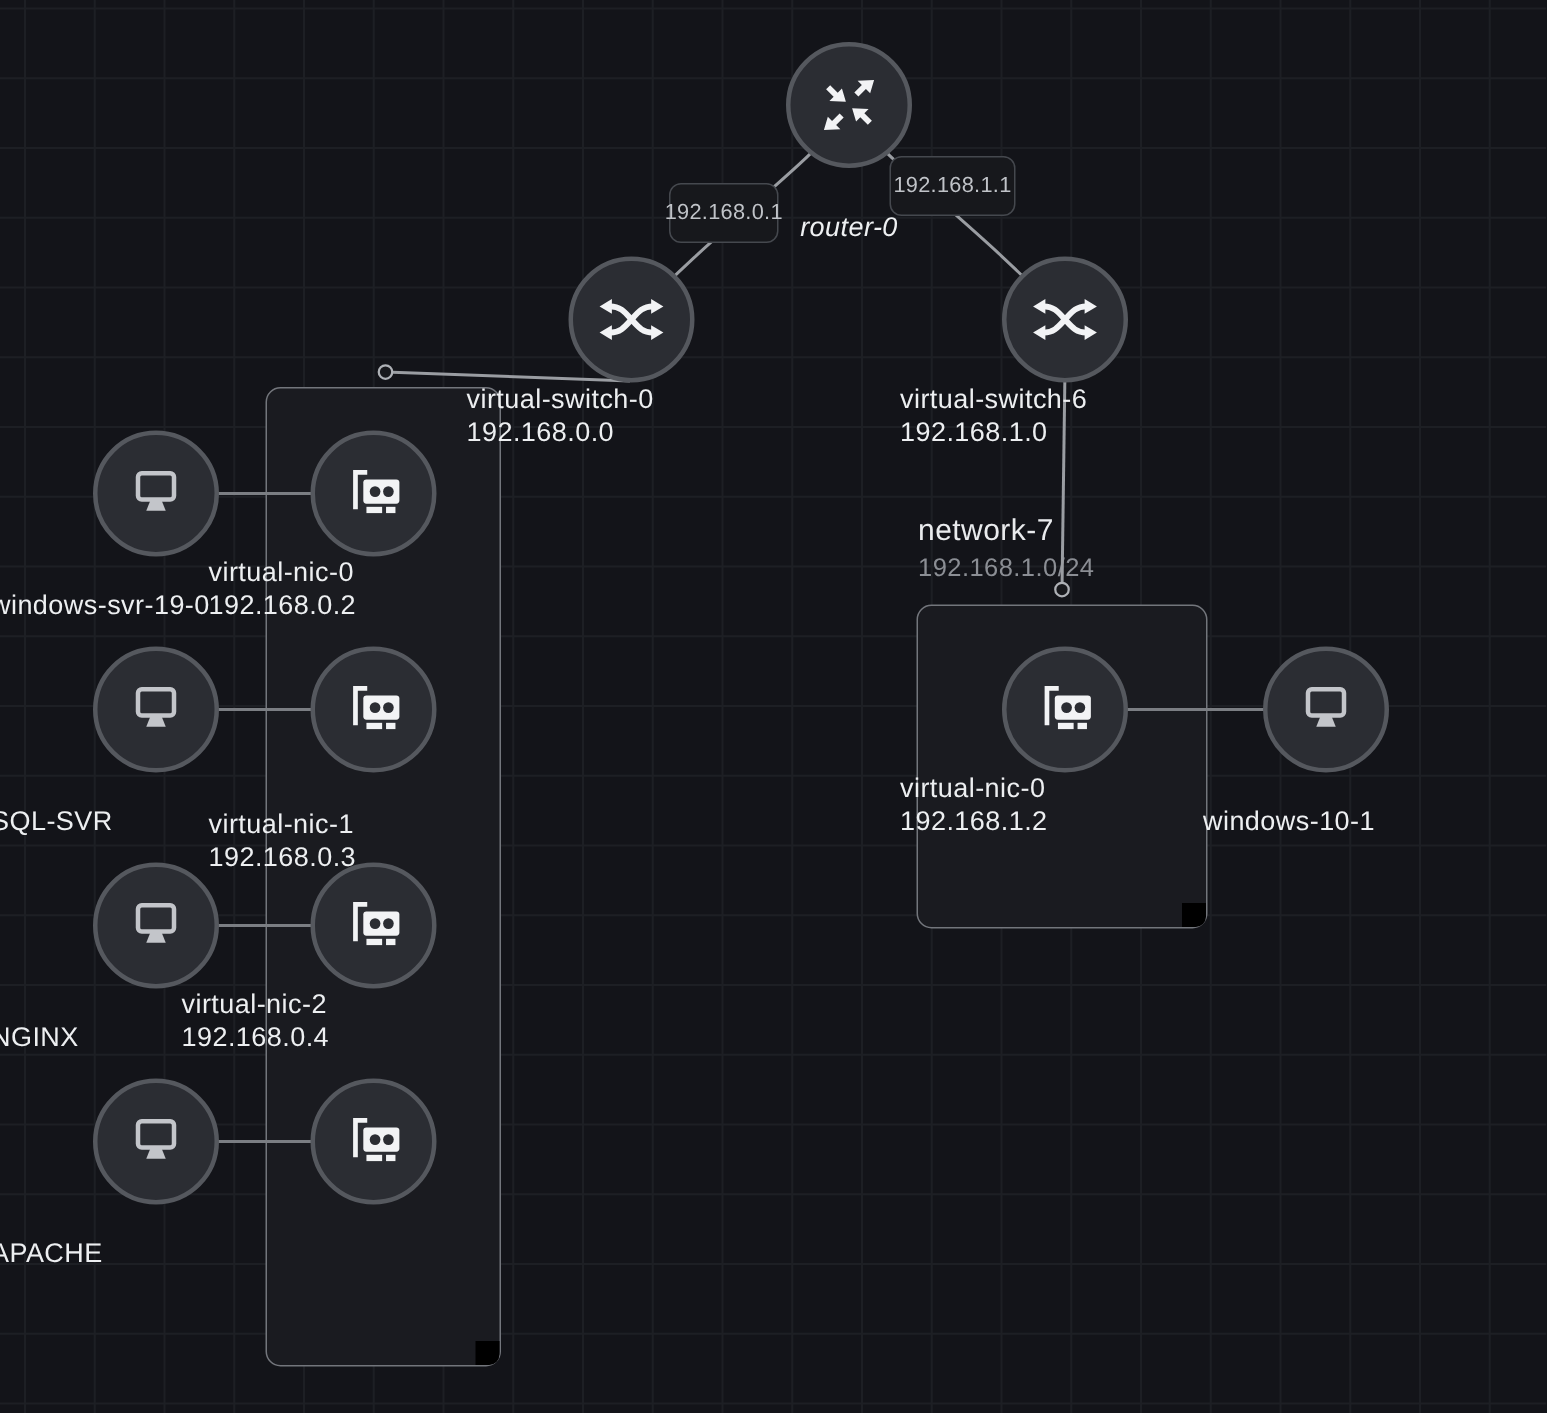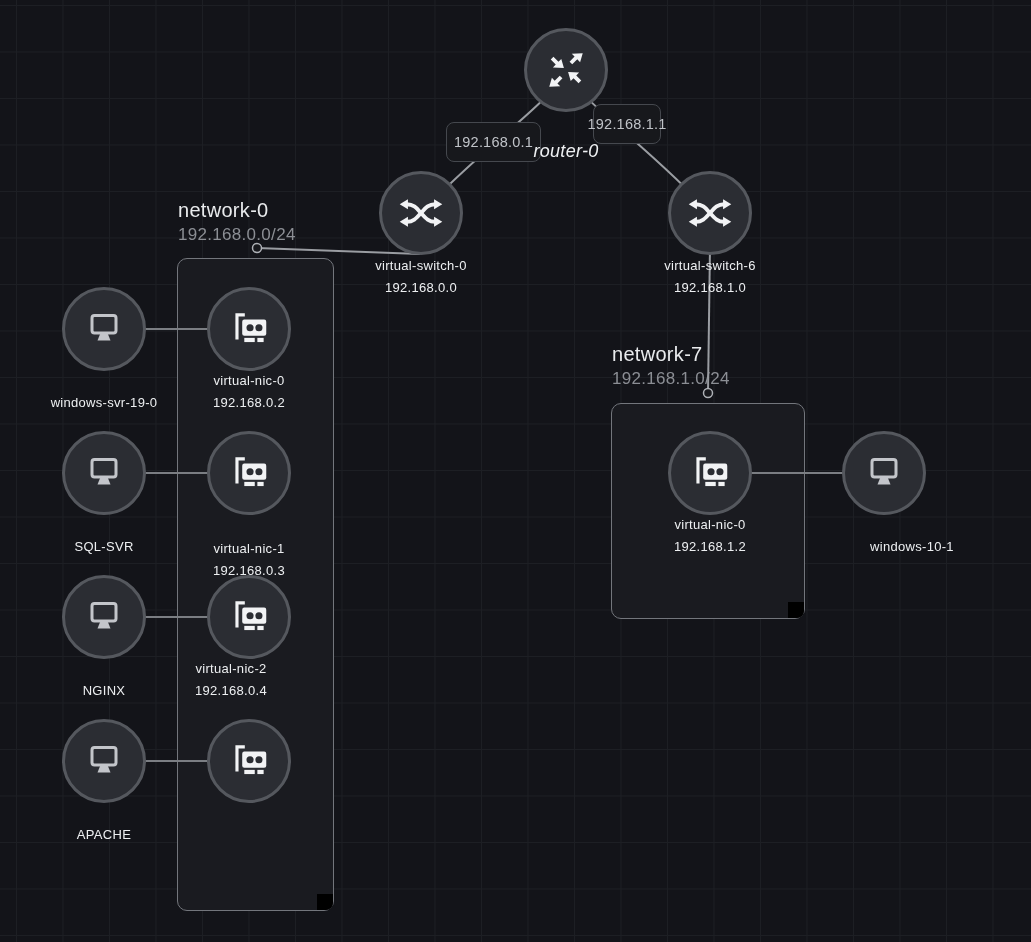--- a/index.html
+++ b/index.html
@@ -31,22 +31,22 @@
   svg.edges path, svg.edges line, svg.edges circle{pointer-events:stroke;}
   .node{
     position:absolute;z-index:3;box-sizing:border-box;
     width:84px;height:84px;border-radius:50%;
     background:#2b2d33;border:3px solid #55585e;
     display:flex;align-items:center;justify-content:center;
   }
   .icon-white{color:#f2f3f5;}
   .icon-gray{color:#c3c5ca;}
   .nlabel{
-    position:absolute;z-index:3;width:220px;text-align:center;
-    color:#edeff1;font-size:13px;line-height:22px;letter-spacing:.3px;
+    position:absolute;z-index:3;width:220px;
+    color:#edeff1;font-size:18px;line-height:22px;letter-spacing:.3px;
   }
   .netlabel{position:absolute;z-index:2;letter-spacing:.3px;}
   .netname{font-size:20px;line-height:24px;color:#e9ebed;}
   .netcidr{font-size:17px;line-height:22px;color:#8b8e94;margin-top:2px;}
   .badge{
     position:absolute;z-index:3;box-sizing:border-box;
     background:#17181c;border:1.5px solid #45484e;border-radius:8px;
     color:#c0c3c8;font-size:14.5px;letter-spacing:.2px;
     display:flex;align-items:center;justify-content:center;
   }
@@ -92,24 +92,20 @@
 
 <div class="canvas">
 
   <div class="netbox" style="left:177px;top:258px;width:157px;height:653px">
     <div class="handle"></div>
   </div>
   <div class="netbox" style="left:611px;top:403px;width:194px;height:216px">
     <div class="handle"></div>
   </div>
 
-  <div class="netlabel" style="left:178px;top:198px">
-    <div class="netname">network-0</div>
-    <div class="netcidr">192.168.0.0/24</div>
-  </div>
   <div class="netlabel" style="left:612px;top:342px">
     <div class="netname">network-7</div>
     <div class="netcidr">192.168.1.0/24</div>
   </div>
 
   <svg class="edges" width="1031" height="942" viewBox="0 0 1031 942">
     <path d="M566,74 C538,112 480,150 421,213" stroke="#9a9da2" stroke-width="2" fill="none"></path>
     <path d="M566,74 C594,112 652,150 710,213" stroke="#9a9da2" stroke-width="2" fill="none"></path>
     <path d="M257,248 L420,254" stroke="#9a9da2" stroke-width="2" fill="none"></path>
     <path d="M710,246 L708,393" stroke="#9a9da2" stroke-width="2" fill="none"></path>
@@ -120,22 +116,22 @@
     <line x1="710" y1="473" x2="884" y2="473" stroke="#7b7e83" stroke-width="2"></line>
     <circle cx="257" cy="248" r="4.5" fill="#17181c" stroke="#aeb1b6" stroke-width="1.5"></circle>
     <circle cx="708" cy="393" r="4.5" fill="#17181c" stroke="#aeb1b6" stroke-width="1.5"></circle>
   </svg>
 
   <div class="node" style="left:524px;top:28px">
     <svg class="icon-white" width="46" height="46" viewBox="0 0 44 44">
         <use href="#sym-router"></use>
       </svg>
   </div>
-  <div class="badge" style="left:446px;top:122px;width:95px;height:40px">192.168.0.1</div>
-  <div class="badge" style="left:593px;top:104px;width:68px;height:40px">192.168.1.1</div>
+  <div class="badge" style="left:446px;top:122px;width:73px;height:40px">192.168.0.1</div>
+  <div class="badge" style="left:593px;top:104px;width:84px;height:40px">192.168.1.1</div>
   <div class="routername" style="left:456px;top:139px">router-0</div>
 
   <div class="node" style="left:379px;top:171px">
     <svg class="icon-white" width="48" height="48" viewBox="0 0 44 44">
         <use href="#sym-switch"></use>
       </svg>
   </div>
   <div class="nlabel" style="left:311px;top:255px">
     <div>virtual-switch-0</div>
     <div>192.168.0.0</div>

